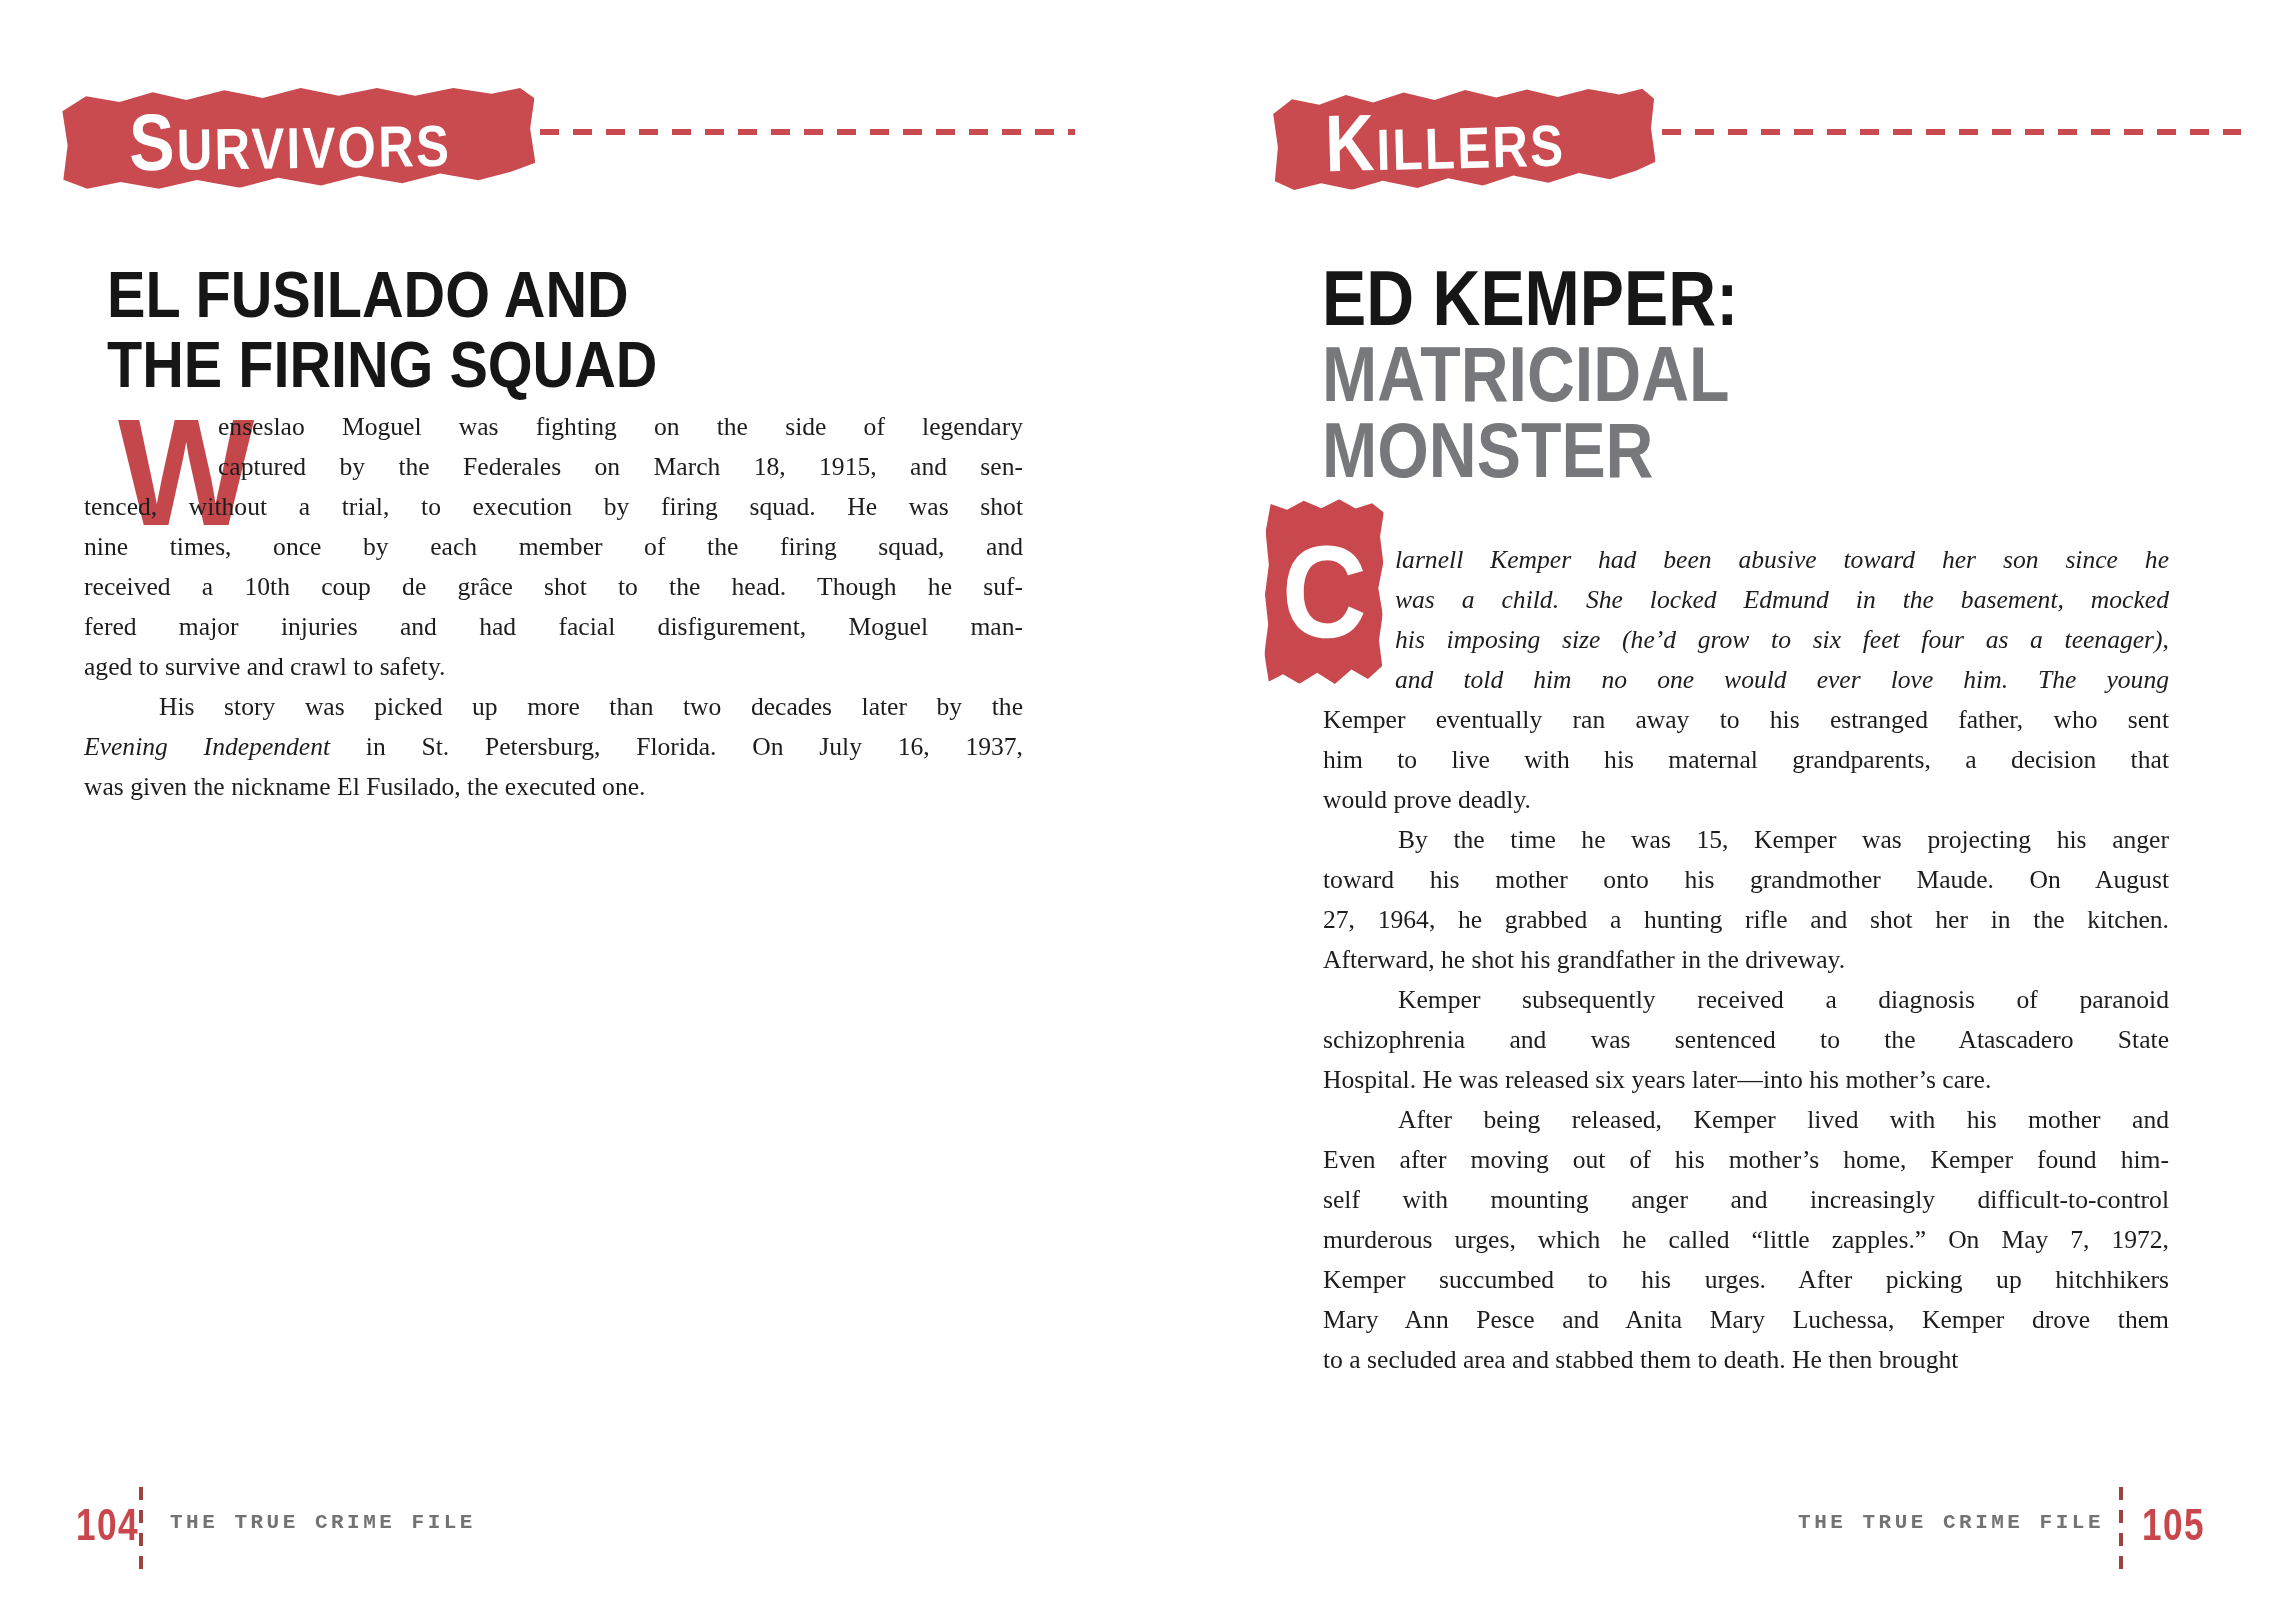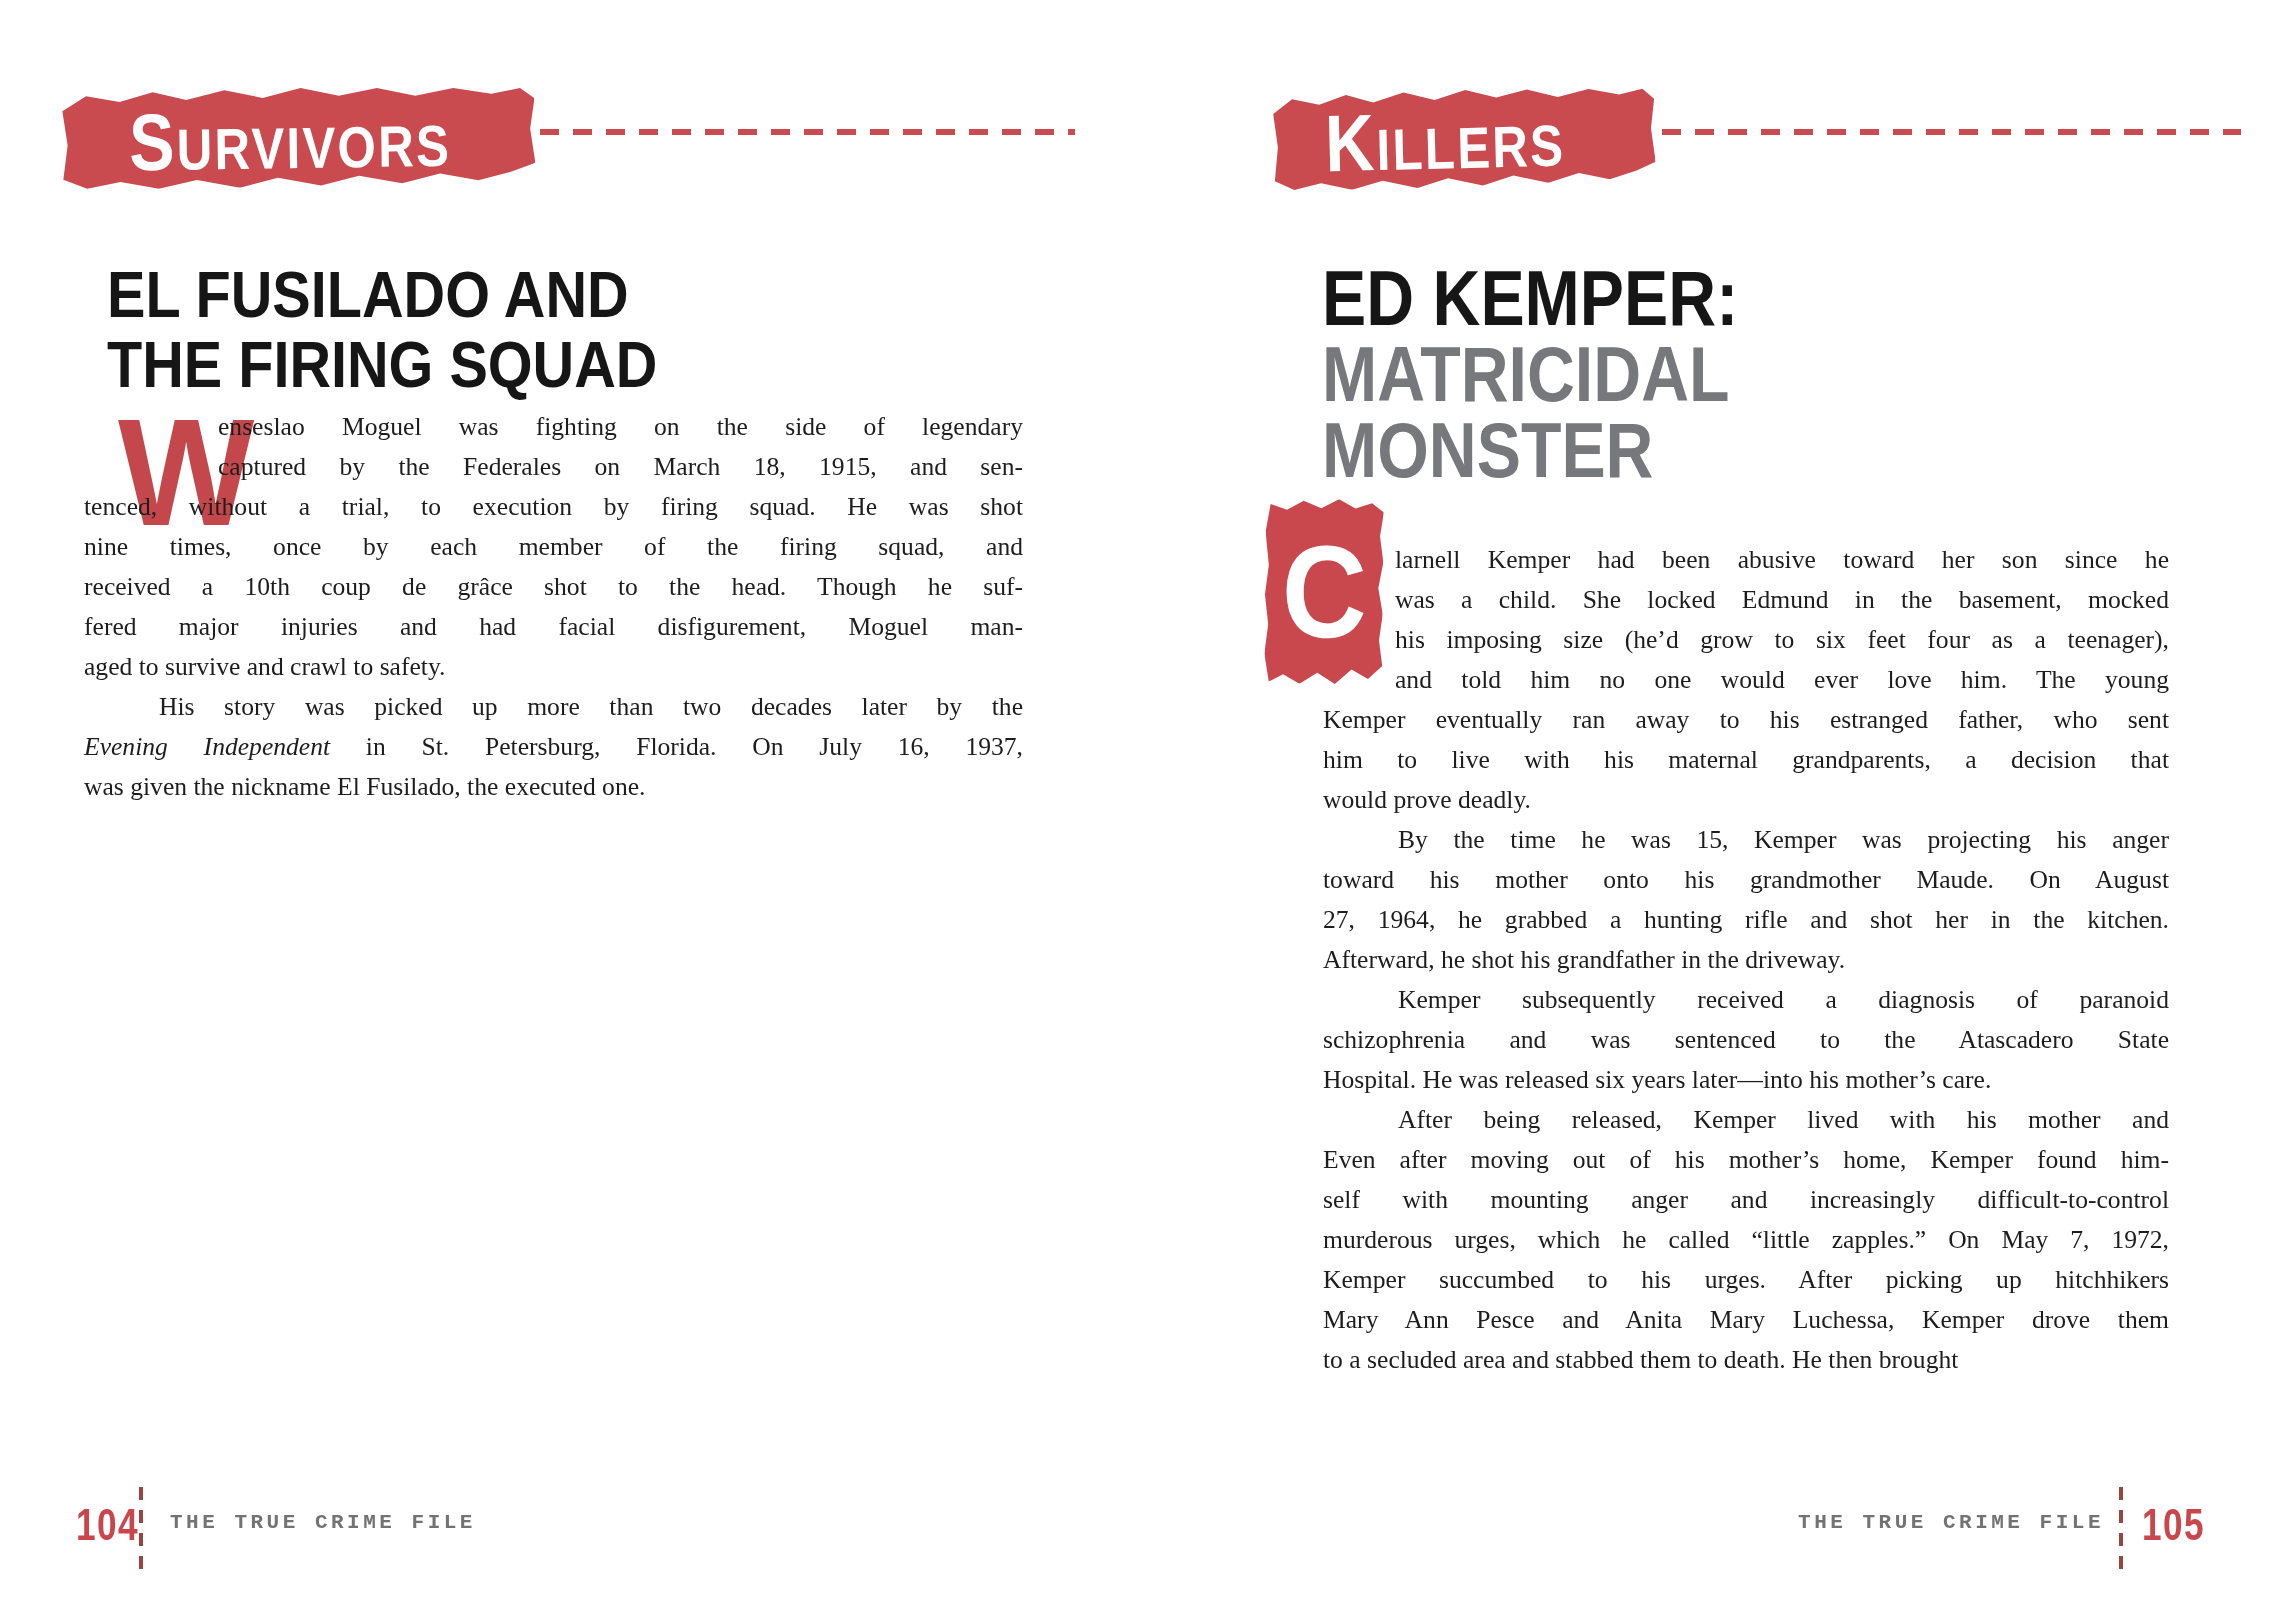--- a/index.html
+++ b/index.html
@@ -43,21 +43,21 @@
   .hl.gray{color:#77787b;}
 
   
   .body-col{position:absolute;font-size:25.6px;}
   .bl{
     height:40px;line-height:40px;white-space:nowrap;
     text-align:justify;text-align-last:justify;
   }
   .bl.last{text-align-last:left;}
   .bl.cap3{padding-left:134px;}
-  .bl.cap4{padding-left:72px;}
+  .bl.cap4{padding-left:72px;font-style:italic;}
   .bl.ind{padding-left:75px;}
   .it{font-style:italic;}
 
   
   .dropcap-w{
     position:absolute;font-family:"Liberation Sans",sans-serif;font-weight:700;
     font-size:152px;line-height:152px;color:#c4474c;
     transform:scaleX(.95);transform-origin:left top;
   }
   .dropcap-block{

